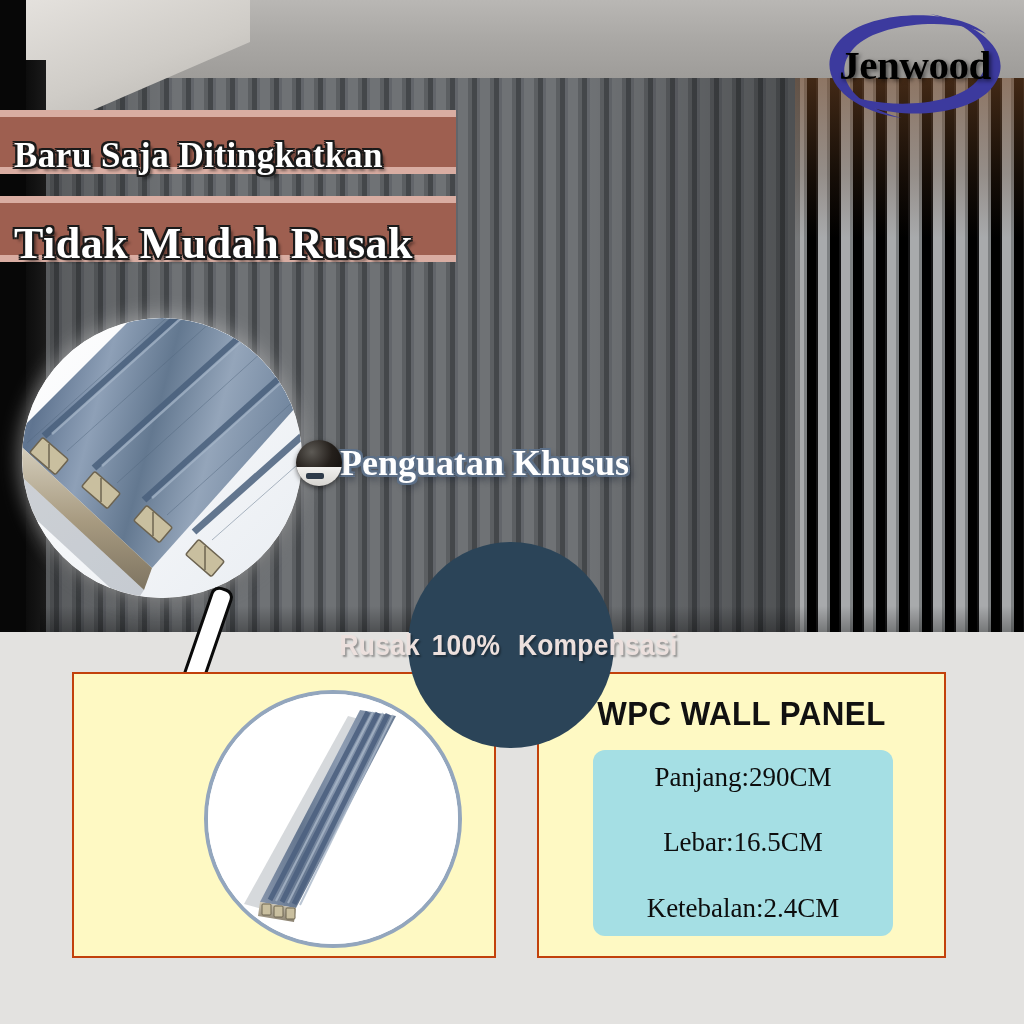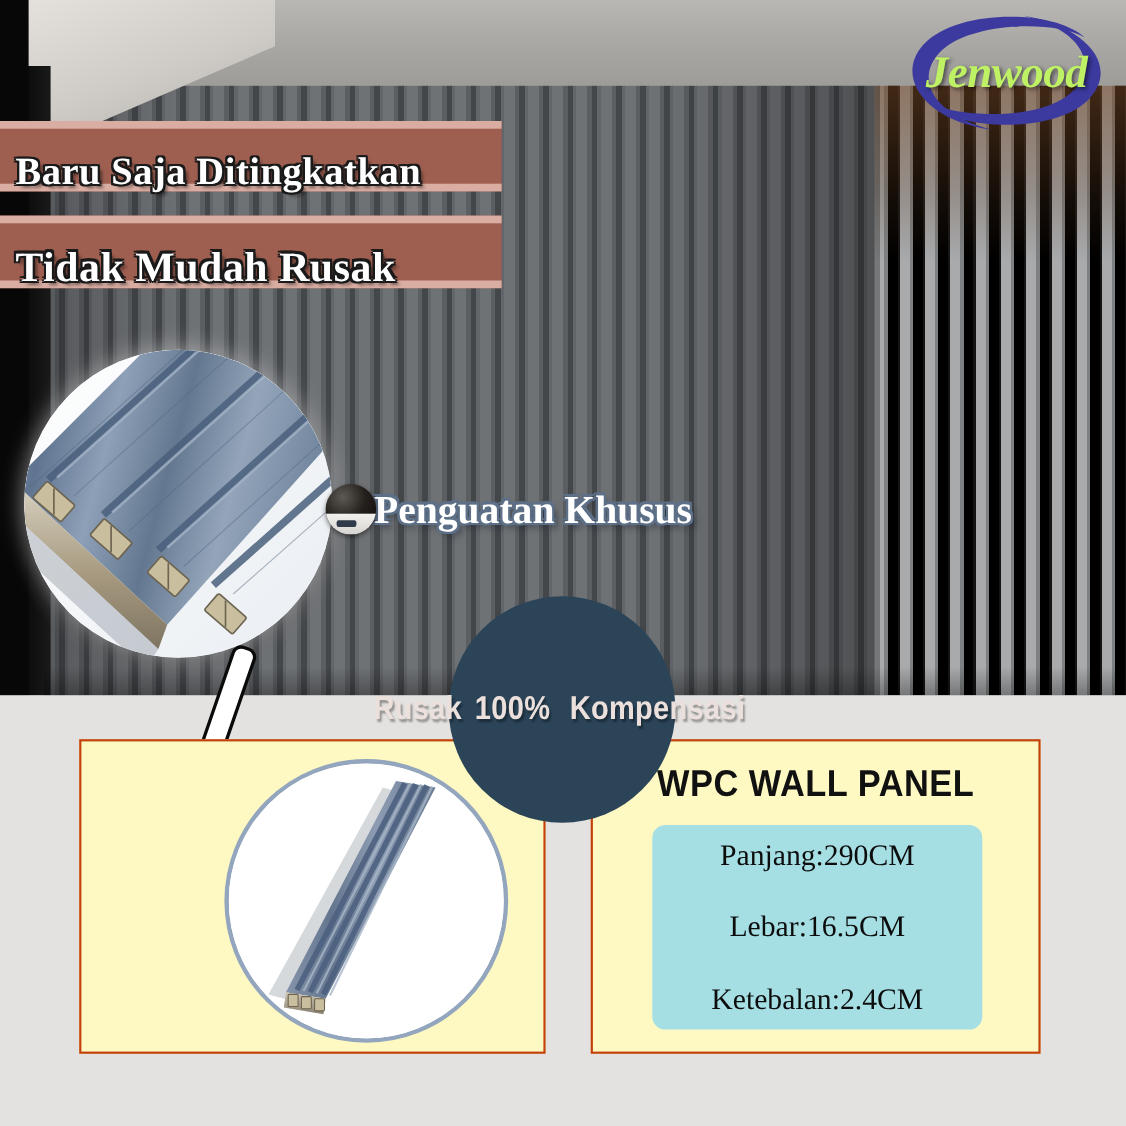--- a/index.html
+++ b/index.html
@@ -51,29 +51,29 @@
   .banner span{
      color:#ffffff;font-weight:700;font-family:"Liberation Serif",serif;
      letter-spacing:.5px;white-space:nowrap;
      text-shadow:
         2px 0 0 #1a1a1a,-2px 0 0 #1a1a1a,0 2px 0 #1a1a1a,0 -2px 0 #1a1a1a,
         2px 2px 0 #1a1a1a,-2px 2px 0 #1a1a1a,2px -2px 0 #1a1a1a,-2px -2px 0 #1a1a1a,
         4px 4px 3px rgba(0,0,0,.45); margin-top: 28px;}
   #banner1{left:-14px;top:110px;width:470px;height:64px;padding-left:28px;}
   #banner1 span{font-size:35px;}
   #banner2{left:-14px;top:196px;width:470px;height:66px;padding-left:28px;}
-  #banner2 span{font-size:38px;}
+  #banner2 span{font-size:44px;}
 
   
   .logo{position:absolute;left:818px;top:6px;width:194px;height:118px;}
   .logo svg{position:absolute;left:0;top:0;}
   .logo-text{position:absolute;left:0;top:0;width:194px;height:118px;
      display:flex;align-items:center;justify-content:center;
-     color:#bef264;font-family:"Liberation Serif",serif;font-weight:700;
-     font-style:italic;font-size:41px;letter-spacing:-.5px;
+     color:#000000;font-family:"Liberation Serif",serif;font-weight:700;
+     font-size:41px;letter-spacing:-.5px;
      text-shadow:2px 2px 4px rgba(0,0,0,.55);text-align:right;}
 
   
   .mag{position:absolute;left:22px;top:318px;width:280px;height:280px;border-radius:50%;
      overflow:hidden;background:#ffffff;
      box-shadow:0 0 22px rgba(255,255,255,.55),0 6px 18px rgba(0,0,0,.45);}
   .mag-inner{position:absolute;left:0;top:0;width:280px;height:280px;}
 
   
   .callout{position:absolute;left:296px;top:440px;display:flex;align-items:center;gap:6px;}

